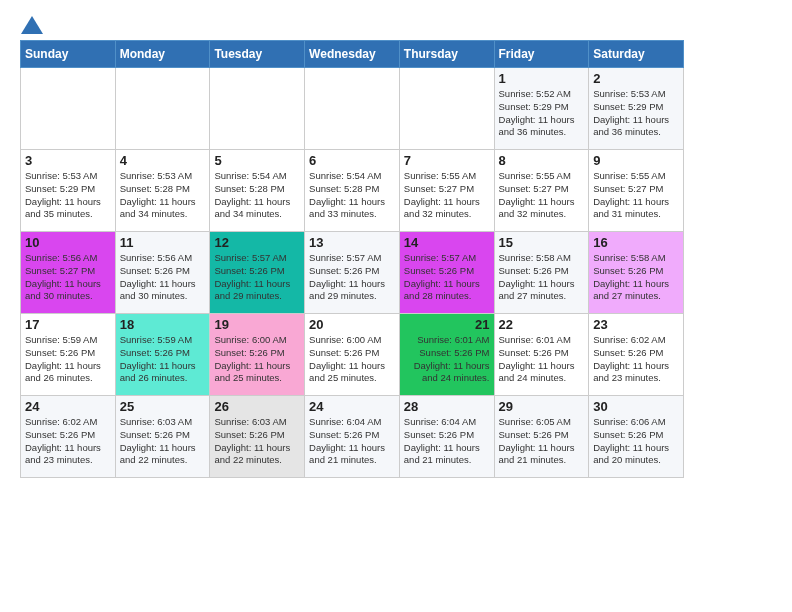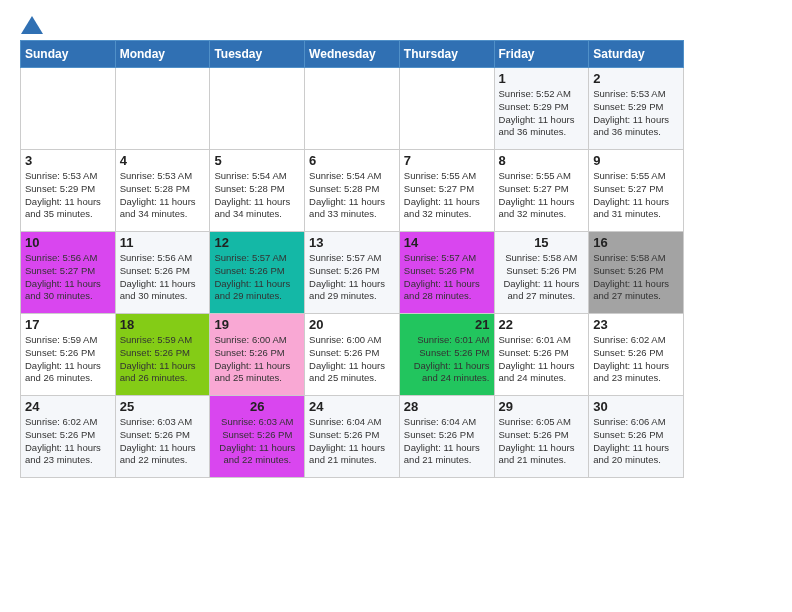--- a/index.html
+++ b/index.html
@@ -220,44 +220,44 @@
 Daylight: 11 hours
 and 29 minutes.</div>
           </td>
           <td style="background: #d946ef;">
             <span class="day-num">14</span>
             <div class="day-info" style="white-space: pre-line;">Sunrise: 5:57 AM
 Sunset: 5:26 PM
 Daylight: 11 hours
 and 28 minutes.</div>
           </td>
-          <td style="background: rgb(245, 247, 250); text-align: center;">
+          <td style="background: rgb(245, 247, 250);">
             <span class="day-num">15</span>
             <div class="day-info" style="white-space: pre-line;">Sunrise: 5:58 AM
 Sunset: 5:26 PM
 Daylight: 11 hours
 and 27 minutes.</div>
           </td>
-          <td style="background: #a3a3a3;">
+          <td style="background: #f0abfc;">
             <span class="day-num">16</span>
             <div class="day-info" style="white-space: pre-line;">Sunrise: 5:58 AM
 Sunset: 5:26 PM
 Daylight: 11 hours
 and 27 minutes.</div>
           </td>
         </tr>
         <tr>
           <td style="background: rgb(255, 255, 255);">
             <span class="day-num">17</span>
             <div class="day-info" style="white-space: pre-line;">Sunrise: 5:59 AM
 Sunset: 5:26 PM
 Daylight: 11 hours
 and 26 minutes.</div>
           </td>
-          <td style="background: #84cc16;">
+          <td style="background: #5eead4;">
             <span class="day-num">18</span>
             <div class="day-info" style="white-space: pre-line;">Sunrise: 5:59 AM
 Sunset: 5:26 PM
 Daylight: 11 hours
 and 26 minutes.</div>
           </td>
           <td style="background: #f9a8d4; margin-top: 20px;">
             <span class="day-num">19</span>
             <div class="day-info" style="white-space: pre-line;">Sunrise: 6:00 AM
 Sunset: 5:26 PM
@@ -301,21 +301,21 @@
 Daylight: 11 hours
 and 23 minutes.</div>
           </td>
           <td style="background: rgb(245, 247, 250);">
             <span class="day-num">25</span>
             <div class="day-info" style="white-space: pre-line;">Sunrise: 6:03 AM
 Sunset: 5:26 PM
 Daylight: 11 hours
 and 22 minutes.</div>
           </td>
-          <td style="background: #d946ef; text-align: center;">
+          <td style="background: #e5e5e5;">
             <span class="day-num">26</span>
             <div class="day-info" style="white-space: pre-line;">Sunrise: 6:03 AM
 Sunset: 5:26 PM
 Daylight: 11 hours
 and 22 minutes.</div>
           </td>
           <td style="background: rgb(245, 247, 250);">
             <span class="day-num">24</span>
             <div class="day-info" style="white-space: pre-line;">Sunrise: 6:04 AM
 Sunset: 5:26 PM

